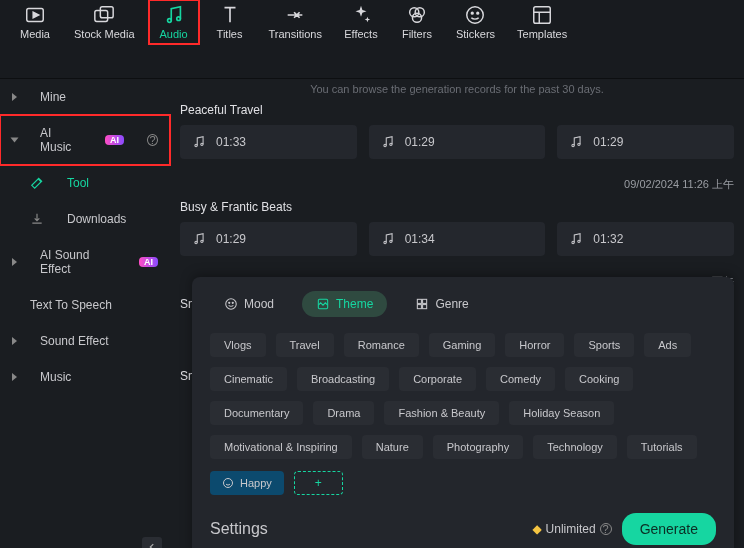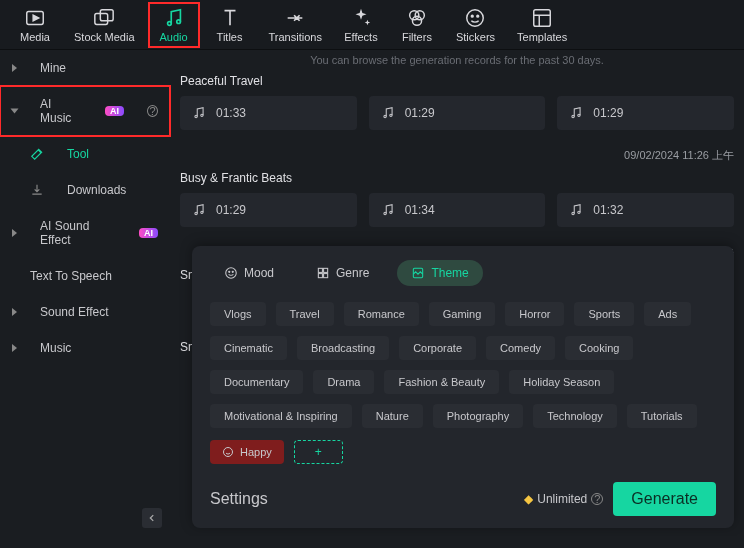--- a/index.html
+++ b/index.html
@@ -6,23 +6,23 @@
 body {
   width: 744px; height: 548px;
   background: #1a1d21;
   color: #c8c8cc;
   font-family: -apple-system, BlinkMacSystemFont, "Segoe UI", Arial, sans-serif;
   font-size: 12px;
   overflow: hidden;
   position: relative;
 }
 .topnav {
-  height: 50px;
+  height: 79px;
   display: flex;
-  align-items: center;
+  align-items: flex-start;
   padding: 0 10px;
   gap: 6px;
   background: #181b1f;
   border-bottom: 1px solid #0d0f11;
 }
 .topnav-item {
   display: flex;
   flex-direction: column;
   align-items: center;
   justify-content: center;
@@ -138,21 +138,21 @@
 .chip {
   background: #2a2d33;
   padding: 6px 14px;
   border-radius: 4px;
   cursor: pointer;
   font-size: 11px;
   color: #c8c8cc;
 }
 .selected-row { display: flex; gap: 10px; margin-bottom: 18px; }
 .sel-chip {
-  background: #7f1d1d;
+  background: #0c4a6e;
   padding: 6px 12px;
   border-radius: 4px;
   display: flex; align-items: center; gap: 6px;
   font-size: 11px;
 }
 .add-chip {
   border: 1px dashed #16d6a1;
   padding: 4px 20px;
   border-radius: 4px;
   color: #16d6a1;
@@ -161,24 +161,24 @@
 }
 .panel-footer { display: flex; align-items: center; justify-content: space-between; }
 .settings-link { color: #c8c8cc; cursor: pointer; font-size: 16px; }
 .footer-right { display: flex; align-items: center; gap: 10px; }
 .unlimited { display: flex; align-items: center; gap: 4px; color: #c8c8cc; font-size: 12px; }
 .gem { color: #f5c542; }
 .gen-btn {
   background: #16d6a1;
   color: #0b2e24;
   padding: 8px 18px;
-  border-radius: 4px;
+  border-radius: 14px;
   font-weight: 500;
   cursor: pointer;
-  font-size: 16px;
+  font-size: 14px;
 }
 svg { display: block; }
 </style>
 </head>
 <body>
 
 <div class="topnav">
   <div class="topnav-item">
     <span class="icon">
         <svg width="22" height="22" viewBox="0 0 24 24" fill="none" stroke="#d8d8dc" stroke-width="1.6">
@@ -398,39 +398,39 @@
             <span>
               <svg width="14" height="14" viewBox="0 0 24 24" fill="none" stroke="#c8c8cc" stroke-width="1.8">
                 <circle cx="12" cy="12" r="9"></circle>
                 <path d="M8 14c1 1.5 2.5 2 4 2s3-.5 4-2"></path>
                 <circle cx="9" cy="10" r="1" fill="#c8c8cc"></circle>
                 <circle cx="15" cy="10" r="1" fill="#c8c8cc"></circle>
               </svg>
             </span>
             <span>Mood</span>
           </div>
+        <div class="tab active">
+            <span>
+              <svg width="14" height="14" viewBox="0 0 24 24" fill="none" stroke="#16d6a1" stroke-width="1.8">
+                <rect x="4" y="4" width="16" height="16" rx="2"></rect>
+                <path d="M4 14l4-4 4 4 4-4 4 4"></path>
+              </svg>
+            </span>
+            <span>Theme</span>
+          </div>
         <div class="tab">
             <span>
               <svg width="14" height="14" viewBox="0 0 24 24" fill="none" stroke="#c8c8cc" stroke-width="1.8">
                 <rect x="4" y="4" width="7" height="7"></rect>
                 <rect x="13" y="4" width="7" height="7"></rect>
                 <rect x="4" y="13" width="7" height="7"></rect>
                 <rect x="13" y="13" width="7" height="7"></rect>
               </svg>
             </span>
             <span>Genre</span>
-          </div>
-        <div class="tab active">
-            <span>
-              <svg width="14" height="14" viewBox="0 0 24 24" fill="none" stroke="#16d6a1" stroke-width="1.8">
-                <rect x="4" y="4" width="16" height="16" rx="2"></rect>
-                <path d="M4 14l4-4 4 4 4-4 4 4"></path>
-              </svg>
-            </span>
-            <span>Theme</span>
           </div>
       </div>
       <div class="chips">
         <div class="chip">Vlogs</div>
         <div class="chip">Travel</div>
         <div class="chip">Romance</div>
         <div class="chip">Gaming</div>
         <div class="chip">Horror</div>
         <div class="chip">Sports</div>
         <div class="chip">Ads</div>

